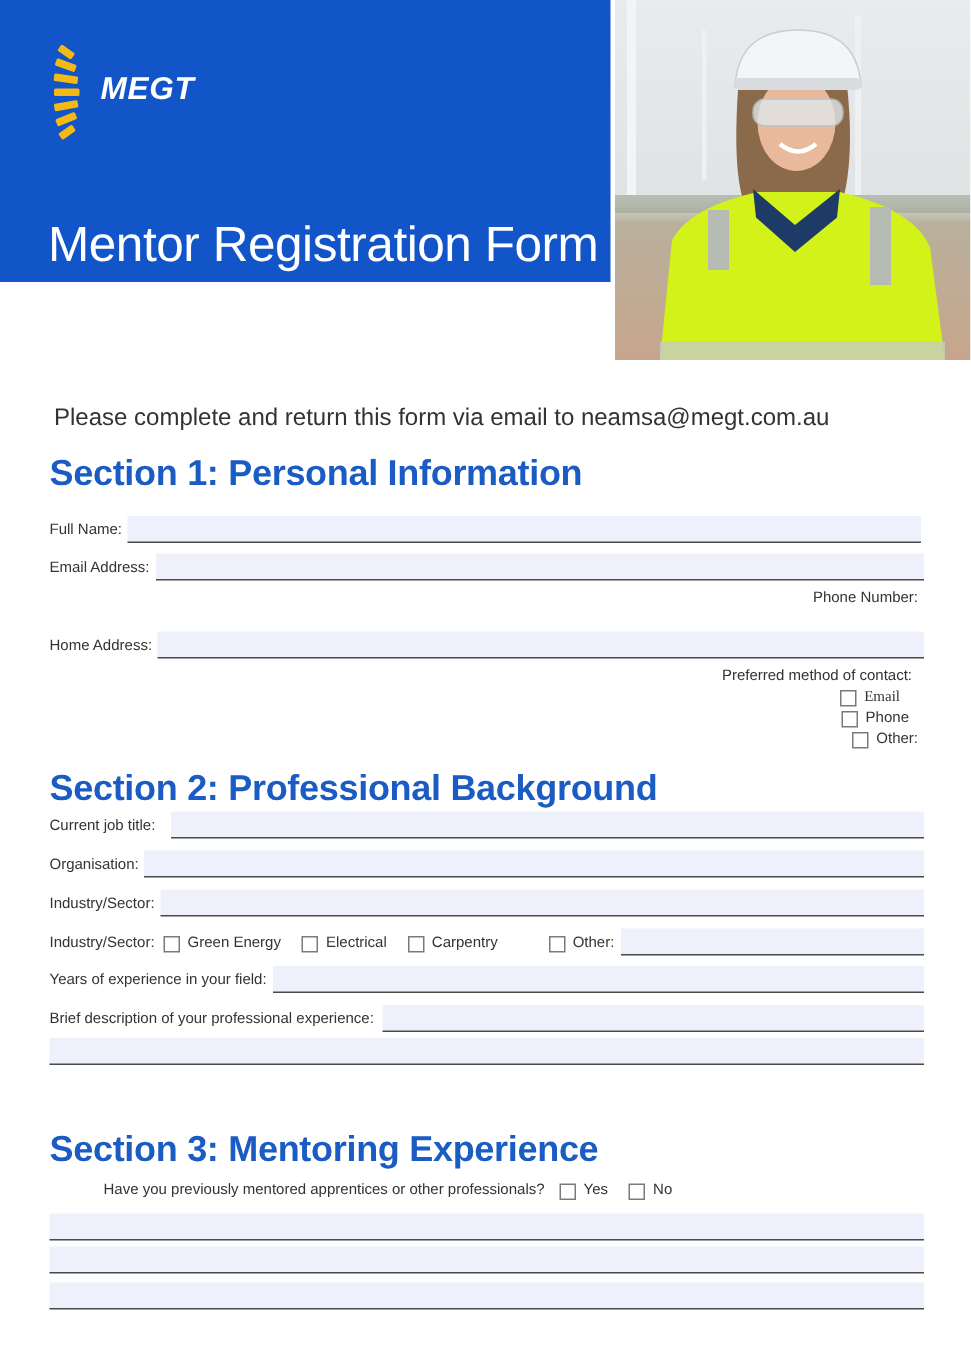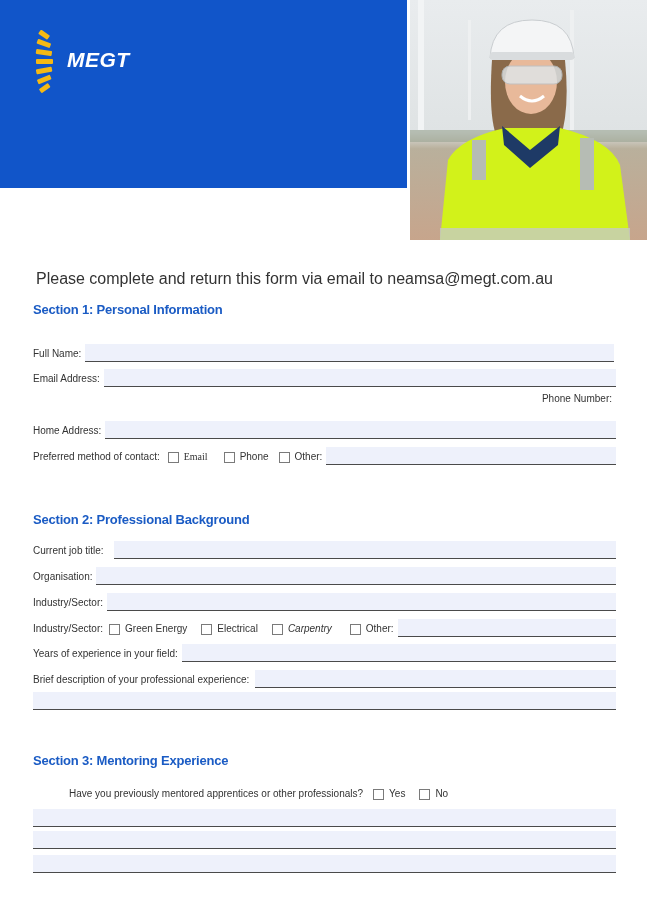--- a/index.html
+++ b/index.html
@@ -11,21 +11,21 @@
     .header-photo { position: absolute; left: 410px; top: 0; width: 237px; height: 240px; overflow: hidden;
       background: linear-gradient(180deg, #e9ecee 0%, #dfe3e4 55%, #b9b09c 62%, #c7a58c 100%); }
 
     .logo { position: absolute; left: 33px; top: 30px; width: 110px; height: 66px; }
     .logo-text { position: absolute; left: 34px; top: 18px; color: #fff; font-weight: bold; font-style: italic;
       font-size: 21px; letter-spacing: 0.5px; }
     .title { position: absolute; left: 32px; top: 144px; color: #ffffff; font-size: 33px; font-weight: normal; letter-spacing: -0.3px; white-space: nowrap; }
 
     .intro { position: absolute; left: 36px; top: 270px; font-size: 16px; color: #333; }
 
-    .section-title { position: absolute; left: 33px; color: #1a5bc4; font-weight: bold; font-size: 13px; white-space: nowrap; letter-spacing: -0.2px; }
+    .section-title { position: absolute; left: 33px; color: #1a5bc4; font-weight: bold; font-size: 24px; white-space: nowrap; letter-spacing: -0.2px; }
 
     .row { position: absolute; left: 33px; right: 31px; height: 20px; display: flex; align-items: flex-end; font-size: 10px; color: #333; }
     .lbl { white-space: nowrap; padding-bottom: 3px; margin-right: 4px; }
     .field { flex: 1; height: 18px; background: #eef1fb; border-bottom: 1.5px solid #4a4a4a; }
     .full { position: absolute; left: 33px; width: 583px; height: 18px; background: #eef1fb; border-bottom: 1.5px solid #4a4a4a; }
 
     .cb { display: inline-flex; align-items: flex-end; padding-bottom: 3px; white-space: nowrap; }
     .box { display: inline-block; width: 11px; height: 11px; border: 1.2px solid #7a7a7a; background: #fff; margin-right: 5px; position: relative; top: 1px; }
     .cb-label { margin-right: 14px; }
   </style>
@@ -41,20 +41,21 @@
           <rect x="4" y="11" width="14" height="5" rx="1" transform="rotate(20 11 13)"></rect>
           <rect x="3" y="20" width="16" height="5" rx="1" transform="rotate(8 11 22)"></rect>
           <rect x="3" y="29" width="17" height="5" rx="1"></rect>
           <rect x="3" y="38" width="16" height="5" rx="1" transform="rotate(-10 11 40)"></rect>
           <rect x="4" y="47" width="14" height="5" rx="1" transform="rotate(-22 11 49)"></rect>
           <rect x="6" y="56" width="11" height="5" rx="1" transform="rotate(-35 11 58)"></rect>
         </g>
       </svg>
       <span class="logo-text">MEGT</span>
     </div>
+    <div class="title">Mentor Registration Form</div>
   </div>
   <div class="header-photo">
     <svg width="237" height="240" viewBox="0 0 237 240">
       <rect x="8" y="0" width="6" height="130" fill="#f2f4f5"></rect>
       <rect x="160" y="10" width="4" height="120" fill="#eef0f1"></rect>
       <rect x="58" y="20" width="3" height="100" fill="#eef0f1"></rect>
       <rect x="0" y="130" width="237" height="12" fill="#9aa391" opacity="0.6"></rect>
 
       <path d="M82 60 Q78 120 88 140 L150 140 Q160 110 155 60 Z" fill="#8a6a4a"></path>
 
@@ -91,21 +92,21 @@
   <div class="field"></div>
 </div>
 <div class="row" style="top:393px;flex-direction:column;">
   <span class="lbl">Phone Number:</span>
   <div class="field"></div>
 </div>
 <div class="row" style="top:419px;">
   <span class="lbl">Home Address:</span>
   <div class="field"></div>
 </div>
-<div class="row" style="top:445px;">
+<div class="row" style="top:445px;flex-direction:column;">
   <span class="lbl" style="margin-right:8px;">Preferred method of contact:</span>
   <span class="cb">
     <span class="box"></span>
     <span class="cb-label" style="margin-right:16px;font-family:Liberation Serif, serif;">Email</span>
   </span>
   <span class="cb">
     <span class="box"></span>
     <span class="cb-label" style="margin-right:10px;">Phone</span>
   </span>
   <span class="cb">
@@ -134,21 +135,21 @@
   <span class="cb">
     <span class="box"></span>
     <span class="cb-label">Green Energy</span>
   </span>
   <span class="cb">
     <span class="box"></span>
     <span class="cb-label">Electrical</span>
   </span>
   <span class="cb">
     <span class="box"></span>
-    <span class="cb-label" style="margin-right:18px;font-style:italic;">Carpentry</span>
+    <span class="cb-label" style="margin-right:34px;">Carpentry</span>
   </span>
   <span class="cb">
     <span class="box"></span>
     <span class="cb-label" style="margin-right:4px;">Other:</span>
   </span>
   <div class="field"></div>
 </div>
 <div class="row" style="top:642px;">
   <span class="lbl">Years of experience in your field:</span>
   <div class="field"></div>

